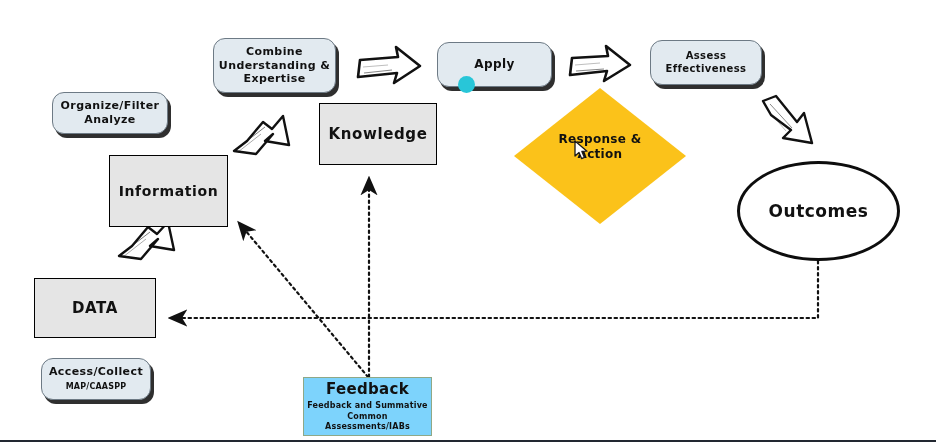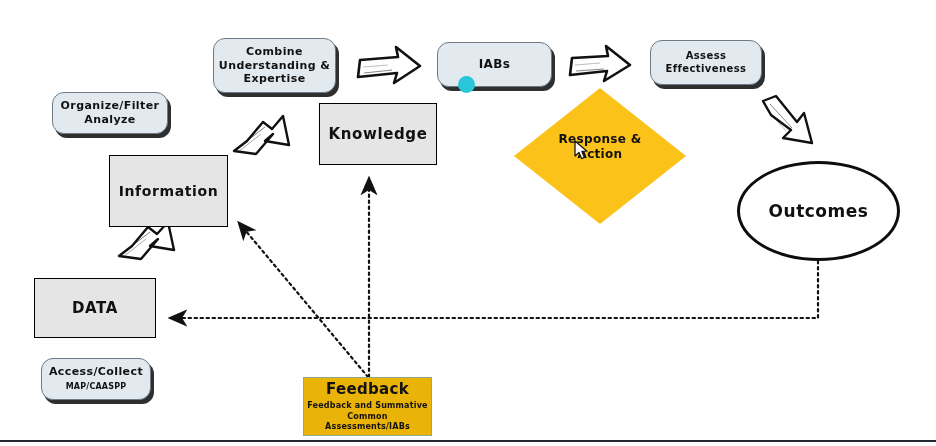--- a/index.html
+++ b/index.html
@@ -39,21 +39,21 @@
   }
   
   .rect-purple {
     background: #e5e5e5;
     border: 1px solid #000000;
     font-weight: bold;
     letter-spacing: 0.6px;
   }
   
   .rect-green {
-    background: #eab308;
+    background: #7dd3fc;
     border: 1px solid #8fa887;
     letter-spacing: 0.3px;
   }
   .sub {
     font-size: 8px;
     font-weight: bold;
     line-height: 1.35;
     margin-top: 3px;
     letter-spacing: 0.2px;
   }
@@ -157,21 +157,21 @@
     <span>Analyze</span>
   </div>
 
   <div class="node pill" style="left:213px; top:38px; width:123px; height:55px; font-size:11px;">
     <span>Combine</span>
     <span>Understanding &amp;</span>
     <span>Expertise</span>
   </div>
 
   <div class="node pill" style="left:437px; top:42px; width:115px; height:45px; font-size:12px;">
-    <span>IABs</span>
+    <span>Apply</span>
   </div>
 
   <div class="dot-marker" style="left:458px; top:76px; width:17px; height:17px;"></div>
 
   <div class="node pill" style="left:650px; top:40px; width:112px; height:45px; font-size:10px;">
     <span>Assess</span>
     <span>Effectiveness</span>
   </div>
 
   <div class="node rect-purple" style="left:109px; top:155px; width:119px; height:72px; font-size:14px;">

